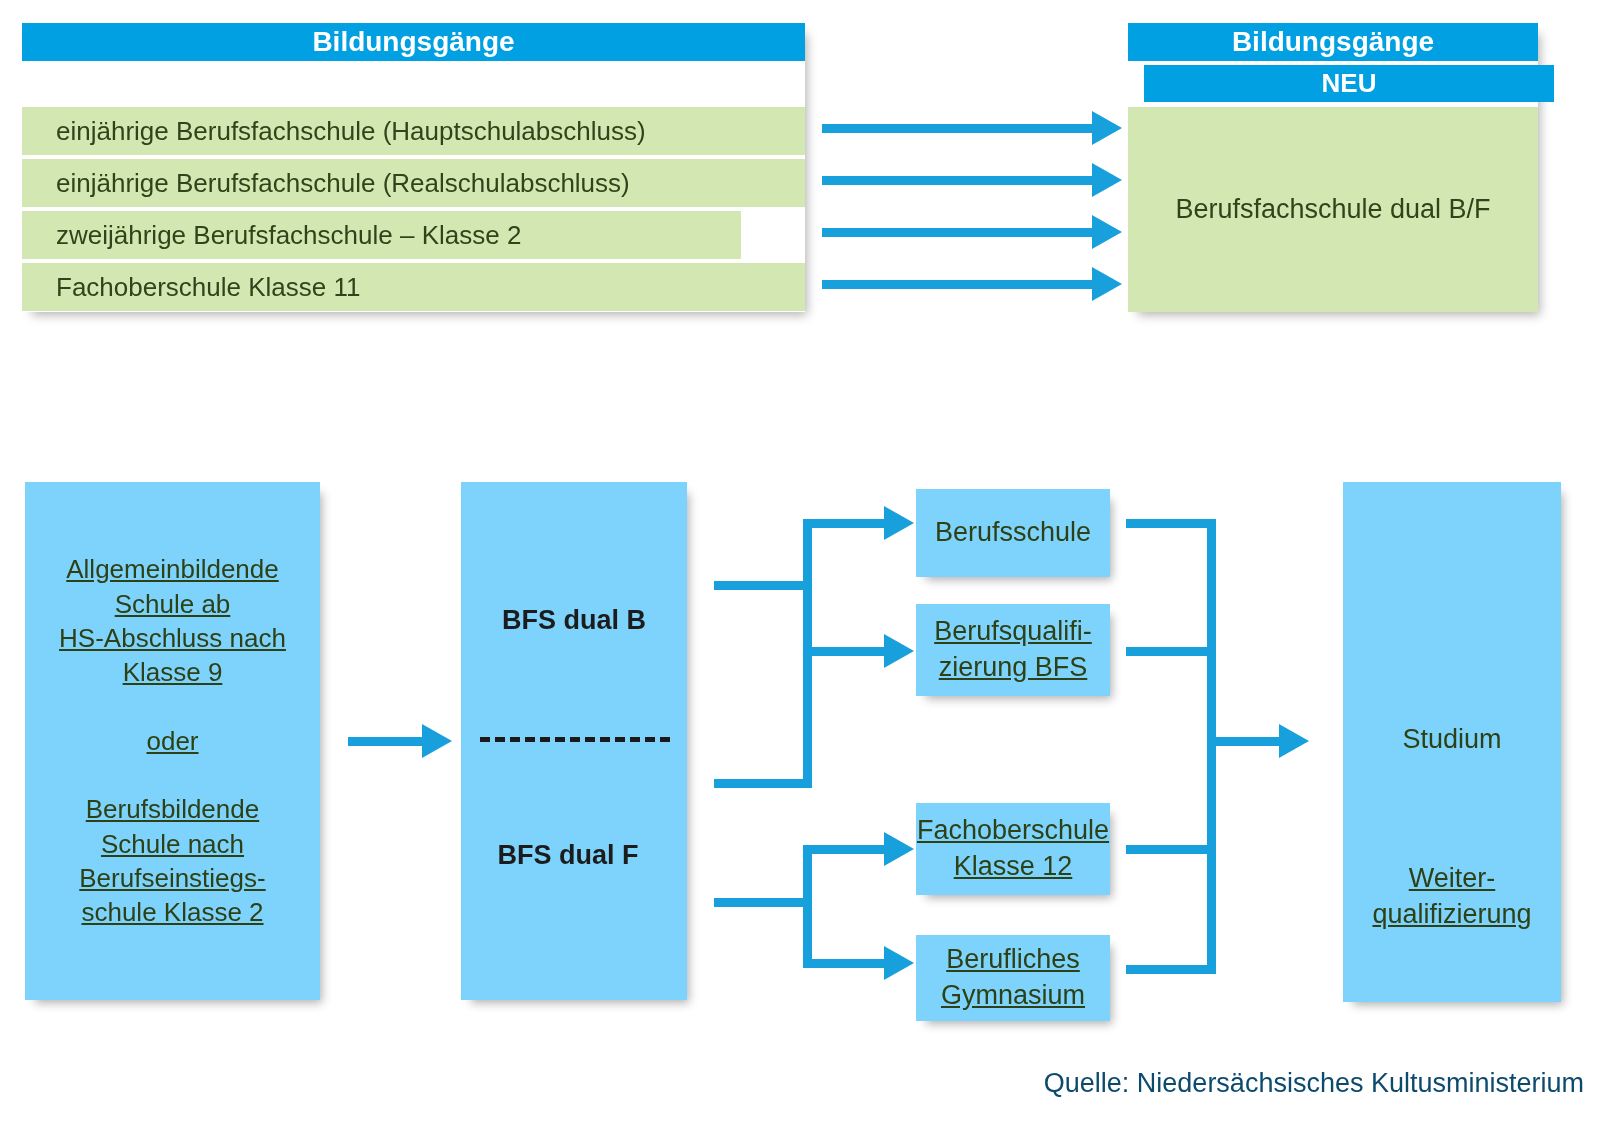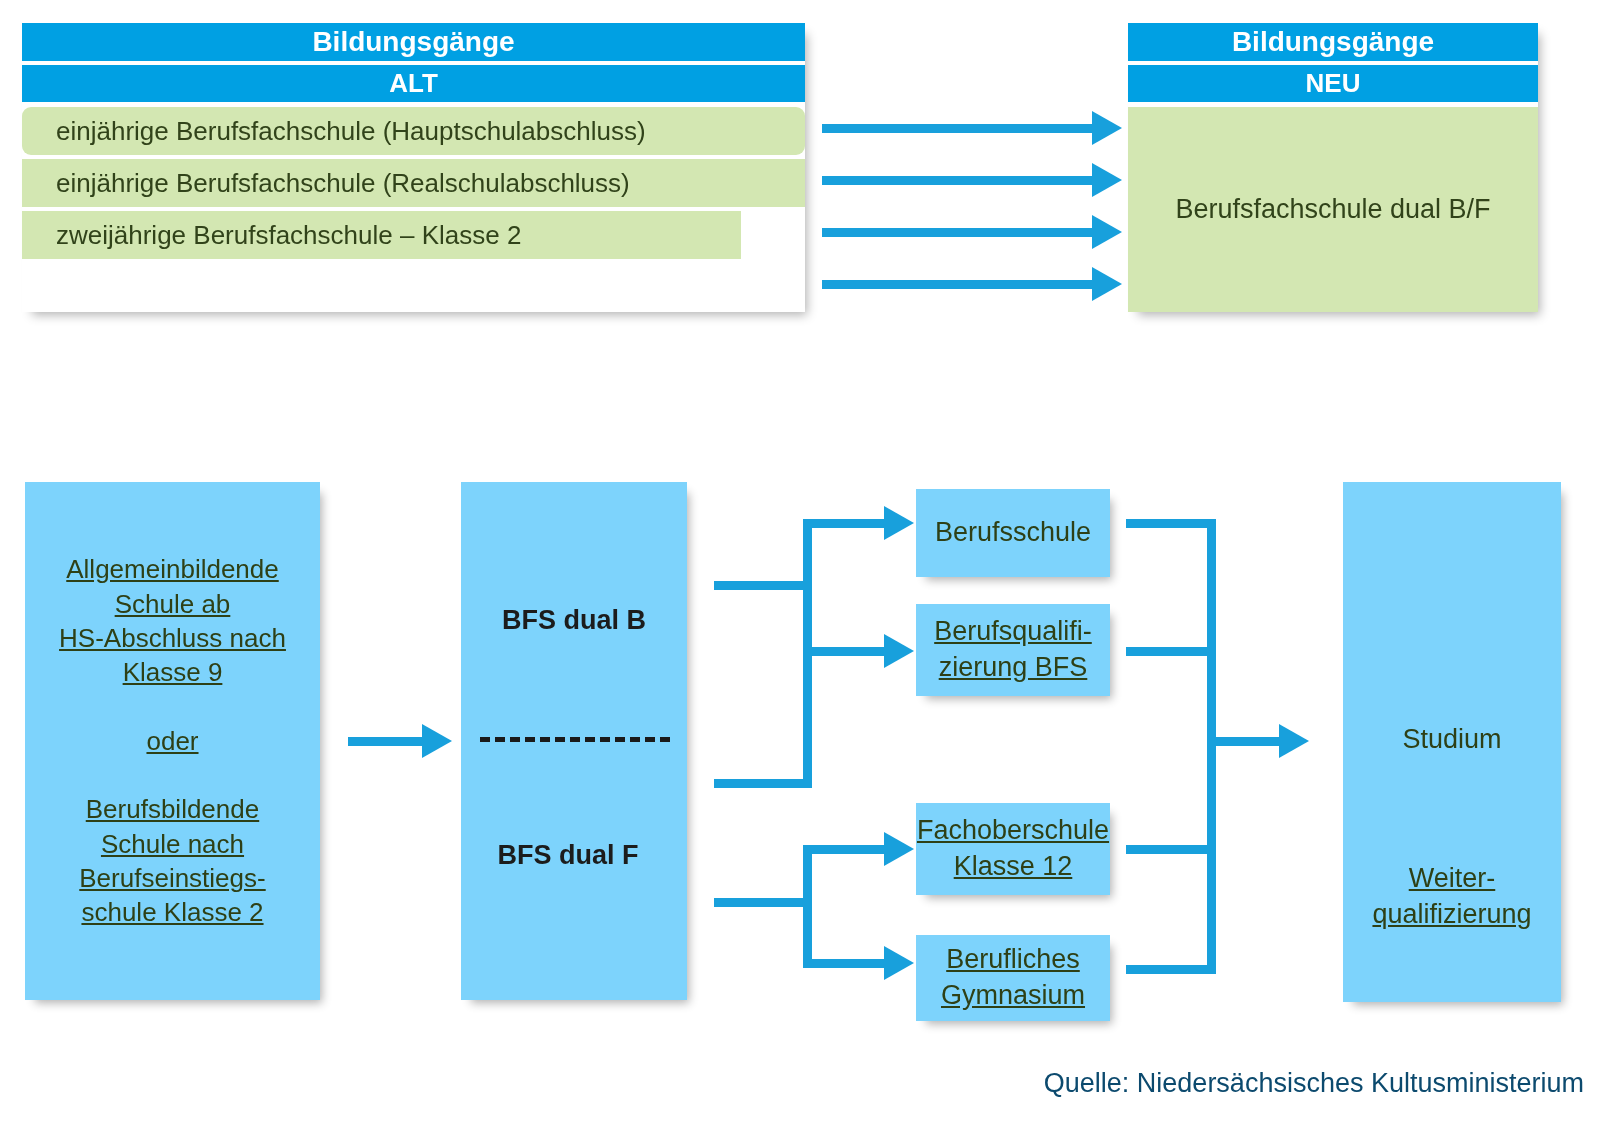--- a/index.html
+++ b/index.html
@@ -89,41 +89,41 @@
   }
   .stacklines { white-space: pre-line; text-decoration: underline; }
 </style>
 </head>
 <body>
 
 <div id="canvas">
 
   <div class="tablewrap" style="left:22px; top:23px; width:783px; height:289px;">
     <div class="hdr" style="left:0px; top:0px; width:783px; height:38px; font-size:28px;">Bildungsgänge</div>
-    <div class="hdr" style="left:0px; top:42px; width:783px; height:37px; font-size:26px;">ALT</div>
-    <div class="row" style="left:0px; top:84px; width:783px; height:48px;border-radius:9px;">einjährige Berufsfachschule (Hauptschulabschluss)</div>
+    <div class="row" style="left:0px; top:84px; width:783px; height:48px;">einjährige Berufsfachschule (Hauptschulabschluss)</div>
     <div class="row" style="left:0px; top:136px; width:783px; height:48px;">einjährige Berufsfachschule (Realschulabschluss)</div>
     <div class="row" style="left:0px; top:188px; width:719px; height:48px;">zweijährige Berufsfachschule – Klasse 2</div>
+    <div class="row" style="left:0px; top:240px; width:783px; height:48px;">Fachoberschule Klasse 11</div>
   </div>
 
   <div class="hline" style="left:822px; top:124px; width:270px;"></div>
   <div class="ahead" style="left:1092px; top:111px;"></div>
 
   <div class="hline" style="left:822px; top:176px; width:270px;"></div>
   <div class="ahead" style="left:1092px; top:163px;"></div>
 
   <div class="hline" style="left:822px; top:228px; width:270px;"></div>
   <div class="ahead" style="left:1092px; top:215px;"></div>
 
   <div class="hline" style="left:822px; top:280px; width:270px;"></div>
   <div class="ahead" style="left:1092px; top:267px;"></div>
 
   <div class="tablewrap" style="left:1128px; top:23px; width:410px; height:289px;">
     <div class="hdr" style="left:0px; top:0px; width:410px; height:38px; font-size:28px;">Bildungsgänge</div>
-    <div class="hdr" style="left:0px; top:42px; width:410px; height:37px; font-size:26px;">NEU</div>
+    <div class="hdr" style="left:16px; top:42px; width:410px; height:37px; font-size:26px;">NEU</div>
     <div class="row" style="left:0px; top:84px; width:410px; height:205px; justify-content:center; padding-left:0; font-size:27px;">Berufsfachschule dual B/F</div>
   </div>
 
   <div class="box stacklines" style="left:25px; top:482px; width:295px; height:518px; font-size:26px;">Allgemeinbildende
 Schule ab
 HS-Abschluss nach
 Klasse 9
 
 oder
 

